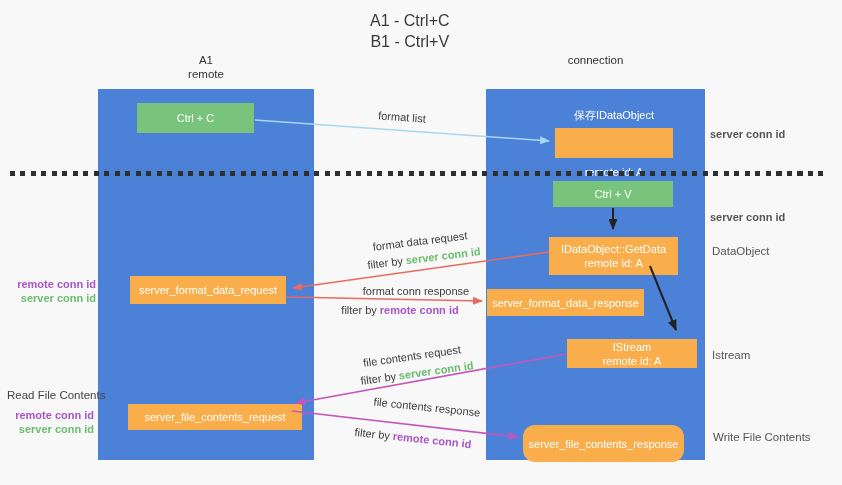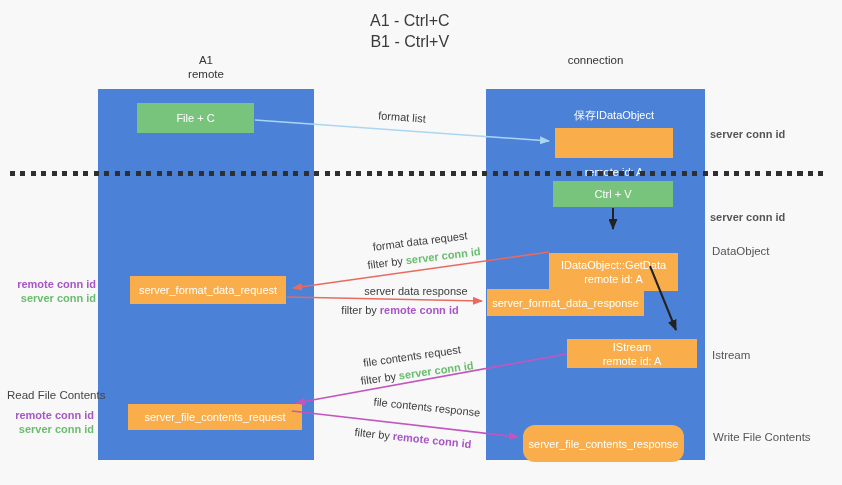--- a/index.html
+++ b/index.html
@@ -34,21 +34,21 @@
   .node{
     position:absolute;z-index:2;display:flex;flex-direction:column;
     align-items:center;justify-content:center;text-align:center;
     color:#fff;font-size:11px;line-height:14px;white-space:nowrap;
   }
   .node.green{background:#79c47d;}
   .node.orange{background:#f9ae4b;}
   #node-ctrl-c{left:137px;top:103px;width:117px;height:30px;}
   #node-save{left:555px;top:128px;width:118px;height:30px;gap:43px;}
   #node-ctrl-v{left:553px;top:181px;width:120px;height:26px;}
-  #node-getdata{left:549px;top:237px;width:129px;height:38px;margin-top:16px;}
+  #node-getdata{left:549px;top:237px;width:129px;height:38px;}
   #node-fmt-req{left:130px;top:276px;width:156px;height:28px;}
   #node-fmt-resp{left:487px;top:289px;width:157px;height:27px;}
   #node-istream{left:567px;top:339px;width:130px;height:29px;}
   #node-file-req{left:128px;top:404px;width:174px;height:26px;}
   #node-file-resp{left:523px;top:425px;width:161px;height:37px;border-radius:12px;}
   
   #arrows{position:absolute;left:0;top:0;z-index:5;pointer-events:none;}
   
   .flbl{
     position:absolute;z-index:4;font-size:11px;color:#3c3c3c;white-space:nowrap;
@@ -87,21 +87,21 @@
 <div class="col-head" id="col-head-b">
   <div>connection</div>
 </div>
 
 <div class="lane" id="lane-a"></div>
 <div class="lane" id="lane-b"></div>
 
 <div id="divider"></div>
 
 <div class="node green" id="node-ctrl-c">
-  <div>File + C</div>
+  <div>Ctrl + C</div>
 </div>
 <div class="node orange" id="node-save">
   <div>保存IDataObject</div>
   <div>remote id: A</div>
 </div>
 <div class="node green" id="node-ctrl-v">
   <div>Ctrl + V</div>
 </div>
 <div class="node orange" id="node-getdata">
   <div>IDataObject::GetData</div>
@@ -148,21 +148,21 @@
   <line x1="292" y1="411" x2="518" y2="437" stroke="#c356be" stroke-width="1.7" marker-end="url(#m-mag)"></line>
 </svg>
 
 <div class="flbl" style="left:402px;top:117px;--r:4deg;">format list</div>
 
 <div class="flbl" style="left:420px;top:241px;--r:-7deg;">format data request</div>
 <div class="flbl" style="left:424px;top:258px;--r:-7deg;">
   <span class="fb">filter by</span><span class="green-t">server conn id</span>
 </div>
 
-<div class="flbl" style="left:416px;top:291px;">server data response</div>
+<div class="flbl" style="left:416px;top:291px;">format conn response</div>
 <div class="flbl" style="left:400px;top:310px;">
   <span class="fb">filter by</span><span class="purple-t">remote conn id</span>
 </div>
 
 <div class="flbl" style="left:412px;top:356px;--r:-8deg;">file contents request</div>
 <div class="flbl" style="left:417px;top:373px;--r:-8deg;">
   <span class="fb">filter by</span><span class="green-t">server conn id</span>
 </div>
 
 <div class="flbl" style="left:427px;top:407px;--r:6deg;">file contents response</div>

